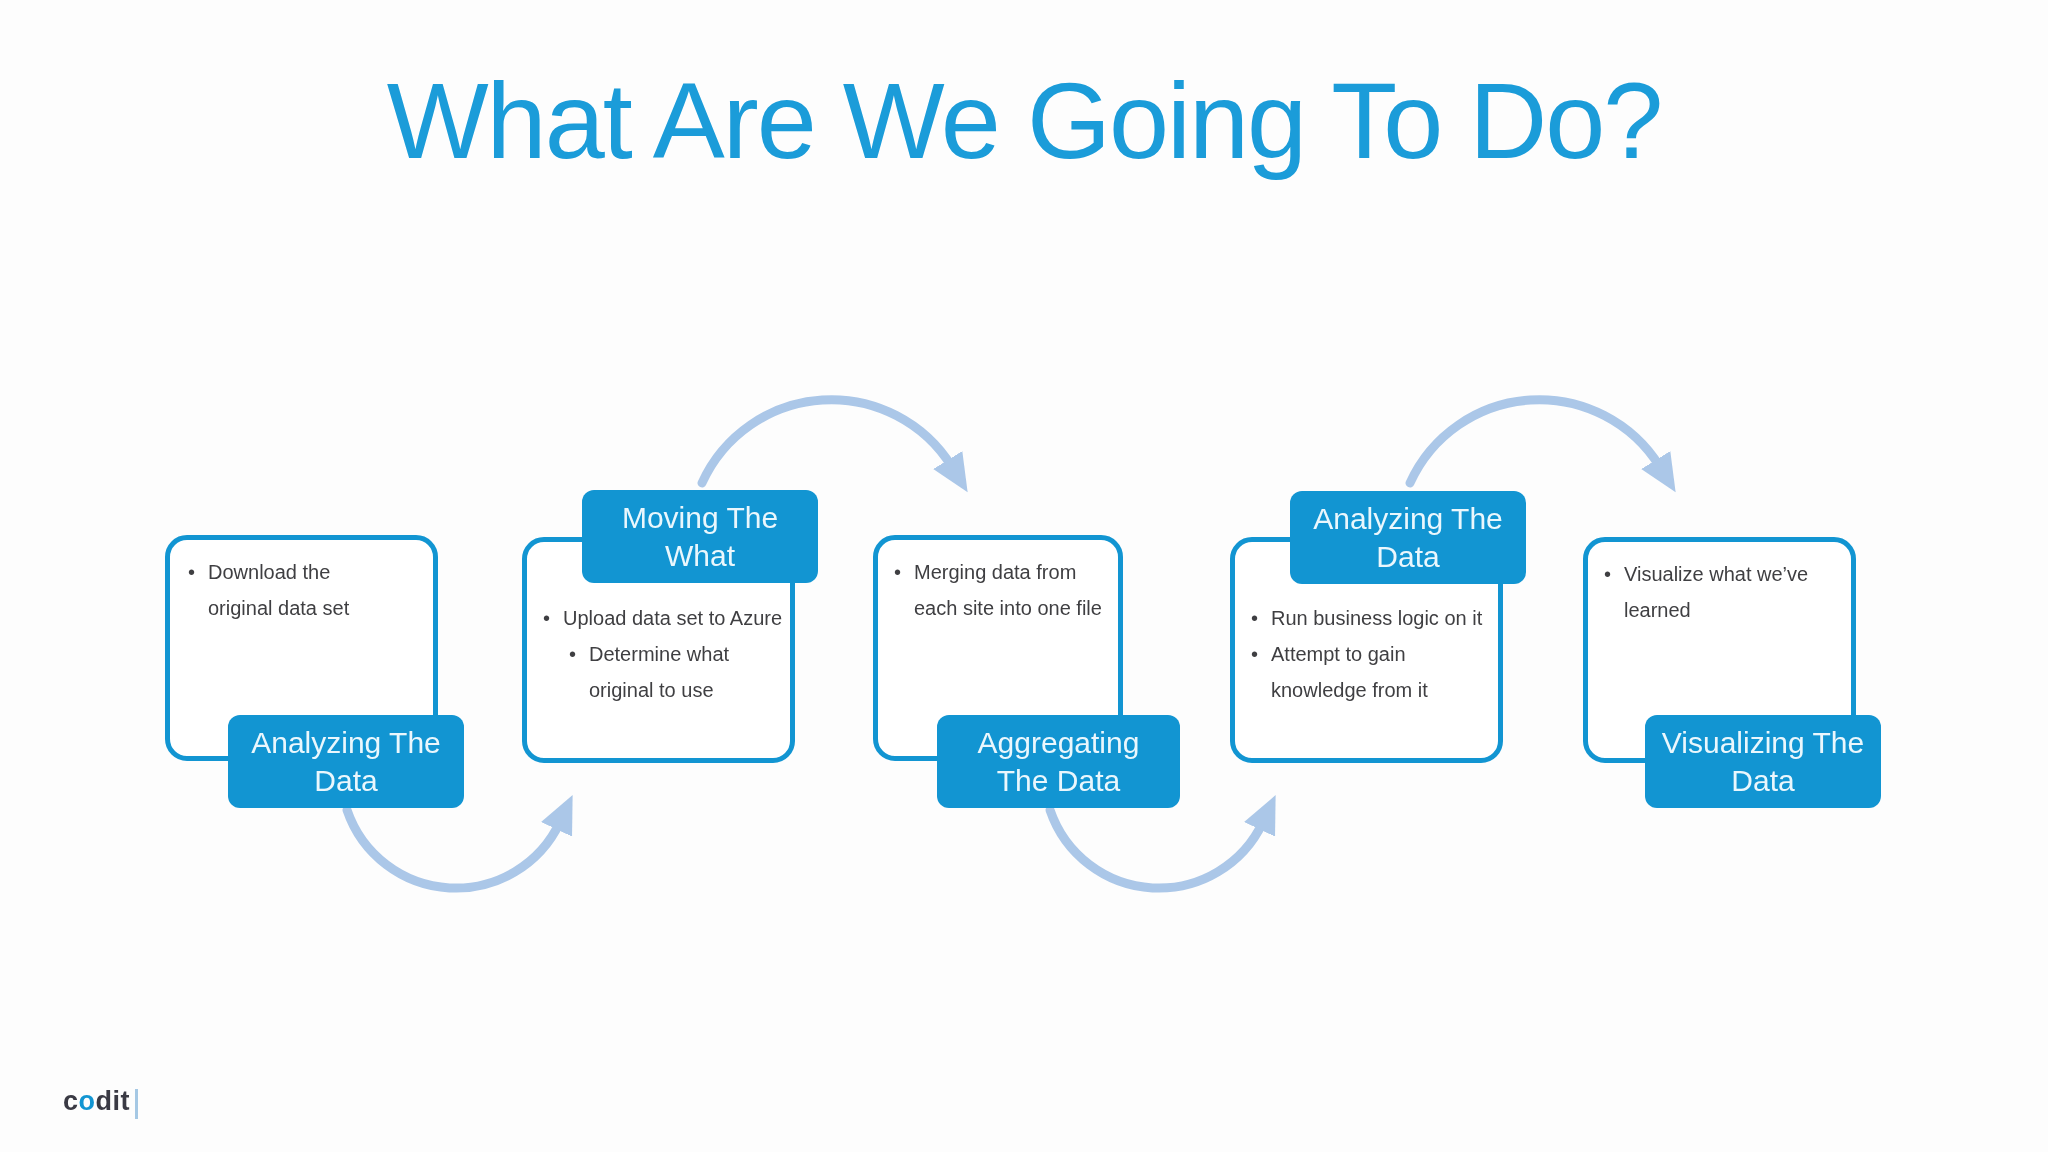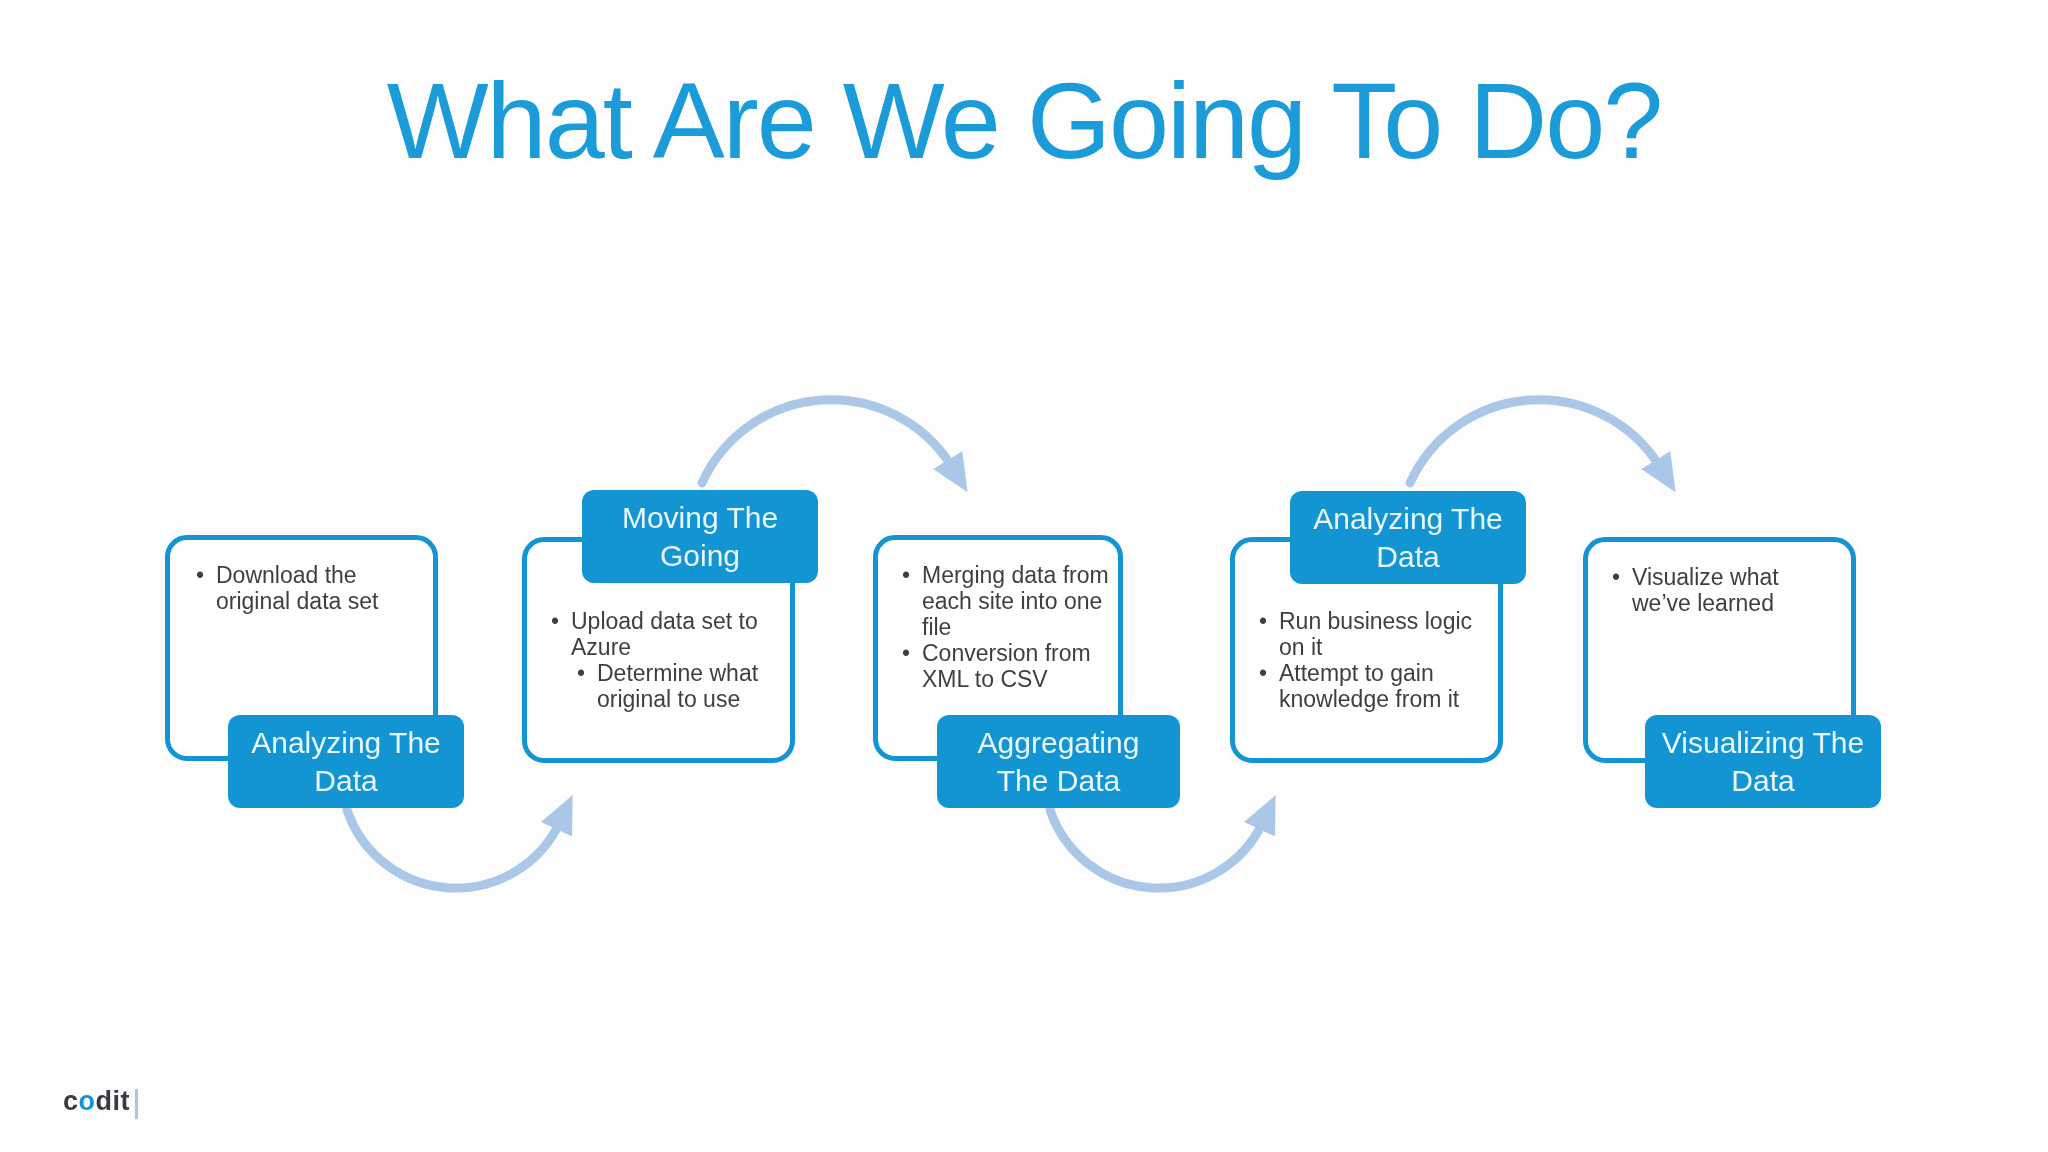--- a/index.html
+++ b/index.html
@@ -6,22 +6,22 @@
   .stage{position:relative;width:2048px;height:1152px;background:#fdfdfd;overflow:hidden;}
 
   
   .title{position:absolute;left:0;top:58px;width:100%;margin:0;text-align:center;
          font-size:108px;font-weight:300;letter-spacing:-2px;white-space:nowrap;
          color:var(--title-blue);}
 
   
   .bullet-box{position:absolute;background:#ffffff;border:5px solid var(--accent-blue);
               border-radius:22px;box-sizing:border-box;width:273px;height:226px;z-index:1;}
-  .bullets{list-style:none;margin:8px;padding:0;color:var(--text-dark);
-           font-size:23px;line-height:26px;font-weight:300;}
+  .bullets{list-style:none;margin:0;padding:0;color:var(--text-dark);
+           font-size:20px;line-height:36px;font-weight:300;}
   .bullets li{position:relative;padding-left:22px;}
   .bullets li::before{content:"\2022";position:absolute;left:2px;top:0;}
   .bullets li.lv2{margin-left:26px;}
 
   
   .label-box{position:absolute;width:236px;height:93px;background:var(--accent-blue);
              border-radius:12px;color:var(--label-text);display:flex;align-items:center;
              justify-content:center;text-align:center;font-size:30px;line-height:38px;
              font-weight:300;z-index:2;box-sizing:border-box;padding:0 6px;}
   .label-box span{display:block;width:100%;}
@@ -87,29 +87,28 @@
   </section>
 
   <section class="group g2">
     <div class="bullet-box">
       <ul class="bullets">
         <li class="lv1">Upload data set to Azure</li>
         <li class="lv2">Determine what original to use</li>
       </ul>
     </div>
     <div class="label-box">
-      <span>Moving The Going</span>
+      <span>Moving The What</span>
     </div>
   </section>
 
   <section class="group g3">
     <div class="bullet-box">
       <ul class="bullets">
         <li class="lv1">Merging data from each site into one file</li>
-        <li class="lv1">Conversion from XML to CSV</li>
       </ul>
     </div>
     <div class="label-box">
       <span>Aggregating The Data</span>
     </div>
   </section>
 
   <section class="group g4">
     <div class="bullet-box">
       <ul class="bullets">

